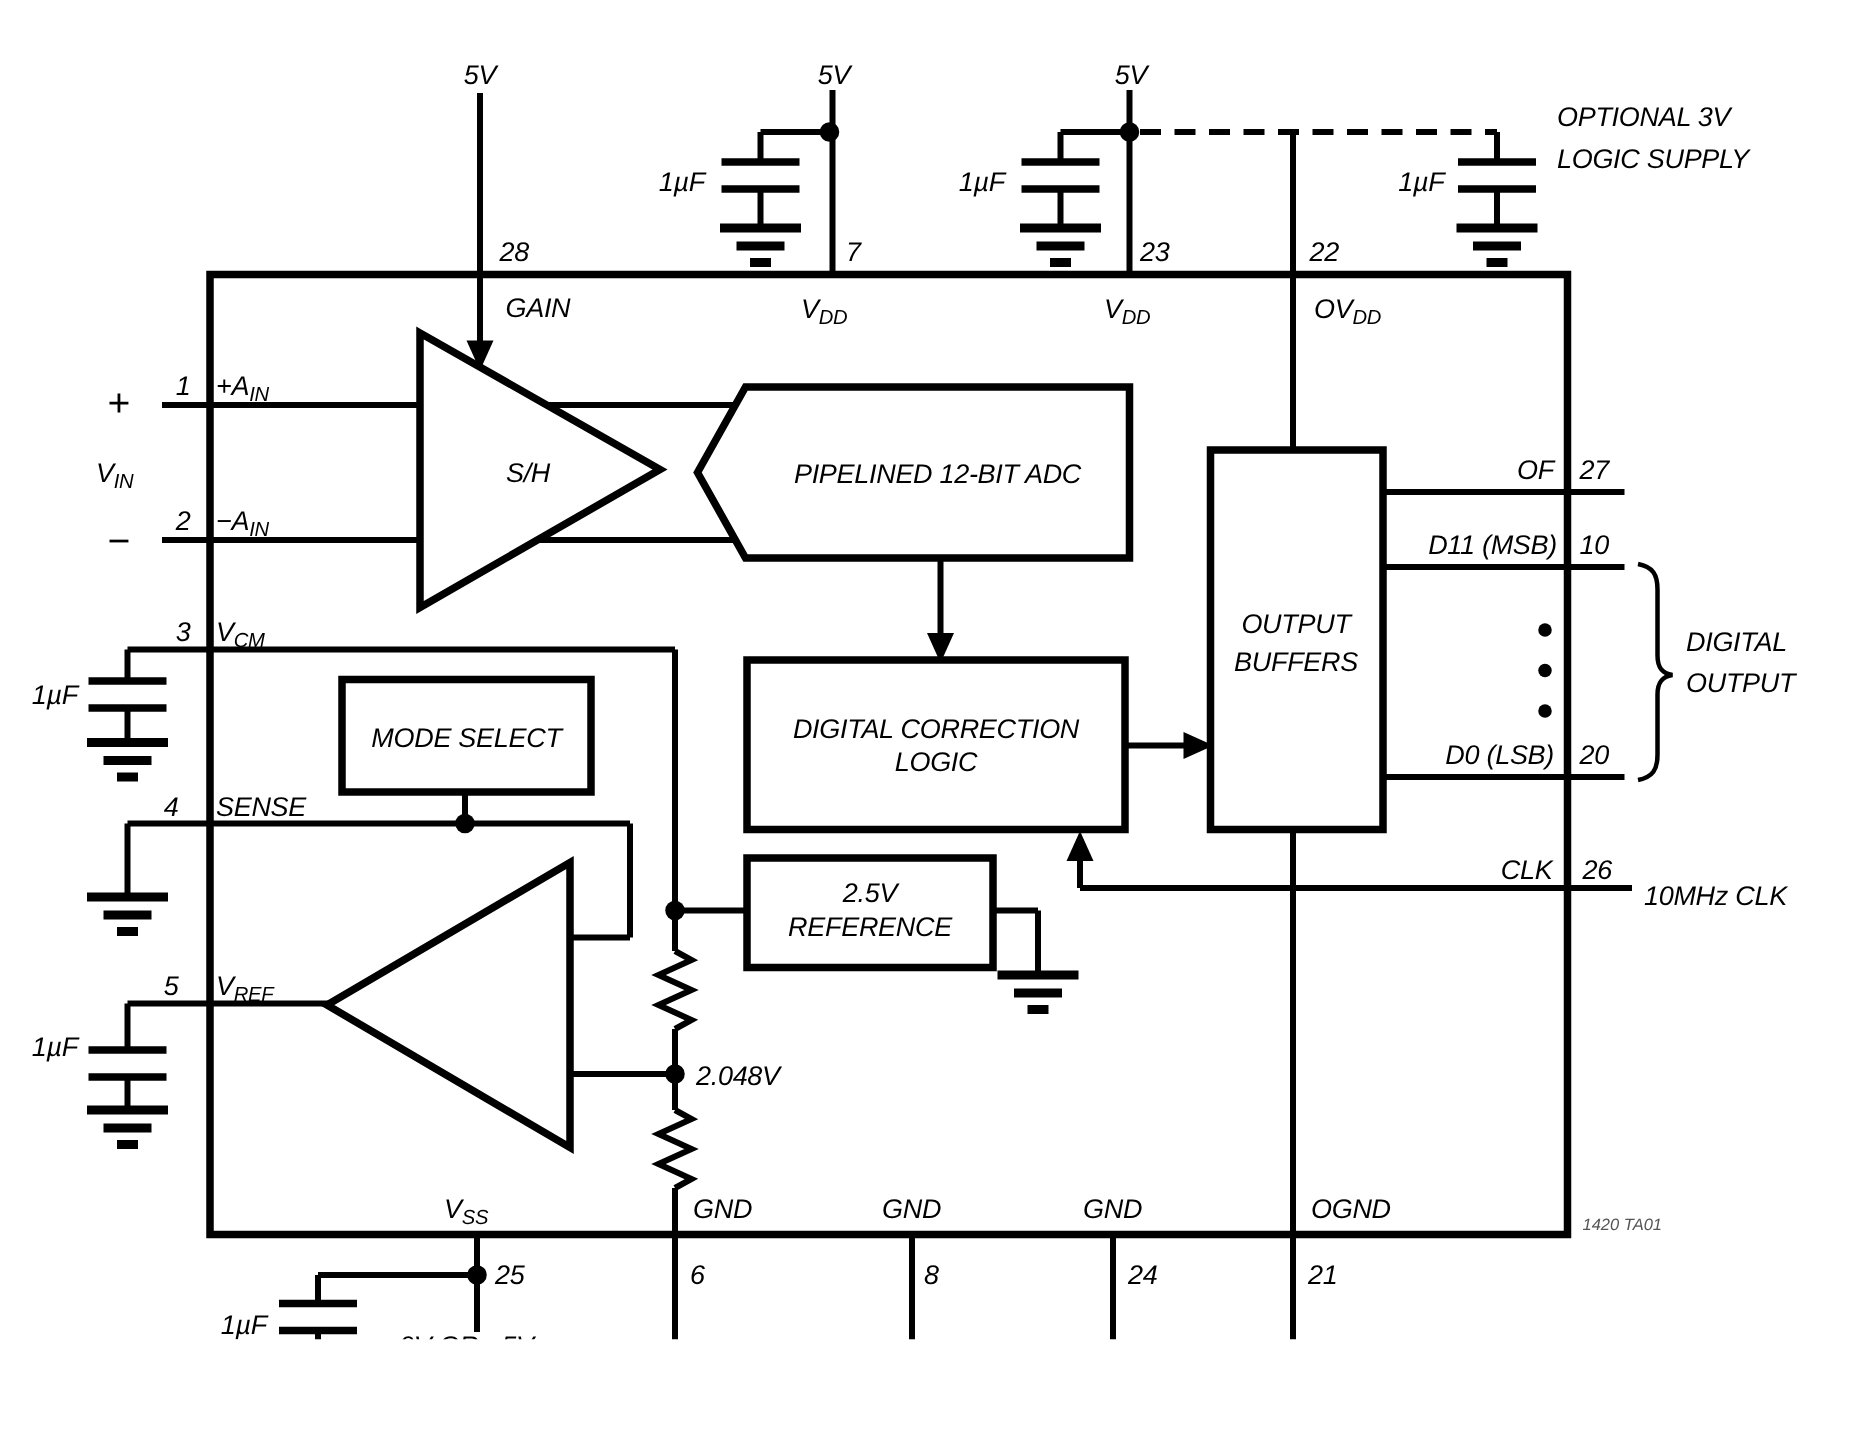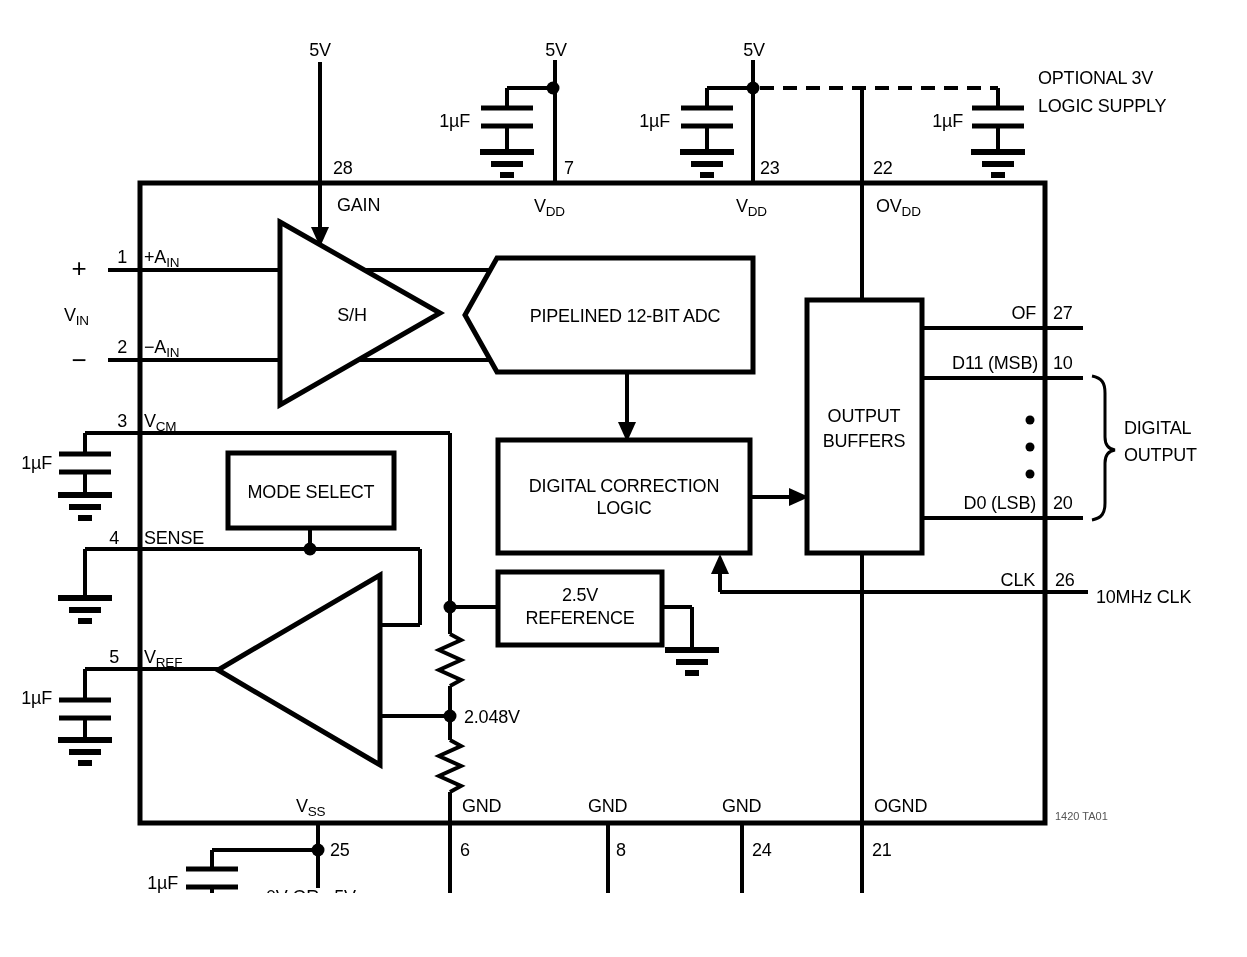--- a/index.html
+++ b/index.html
@@ -1,16 +1,16 @@
 <!DOCTYPE html>
 <html><head>
 <meta charset="utf-8">
 <style>
   html,body{margin:0;padding:0;background:#ffffff;}
-  .stage{width:1247px;height:893px;background:#ffffff;position:relative;overflow:hidden;}
+  .stage{width:1247px;height:893px;background:#ffffff;position:relative;overflow:hidden;font-style:italic;}
   svg{display:block;}
   .wire{stroke:#000;stroke-width:4;fill:none;}
   .thin{stroke:#000;stroke-width:3;fill:none;}
   .dash{stroke-dasharray:14 9;}
   .block{fill:#fff;stroke:#000;stroke-width:5;}
   .chipbox{fill:none;stroke:#000;stroke-width:5;}
   .sym{stroke:#000;stroke-width:6;fill:none;}
   .capsym{stroke:#000;stroke-width:5;fill:none;}
   .dot{fill:#000;stroke:none;}
   .ah{fill:#000;stroke:none;}

